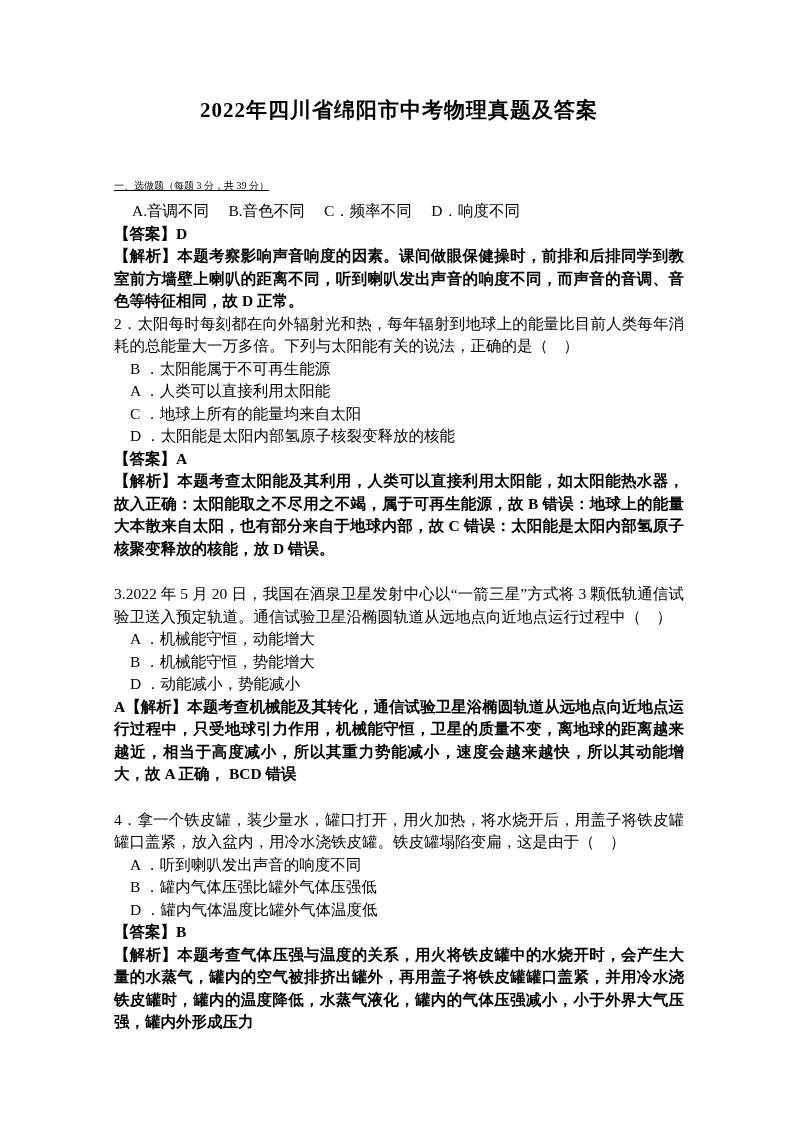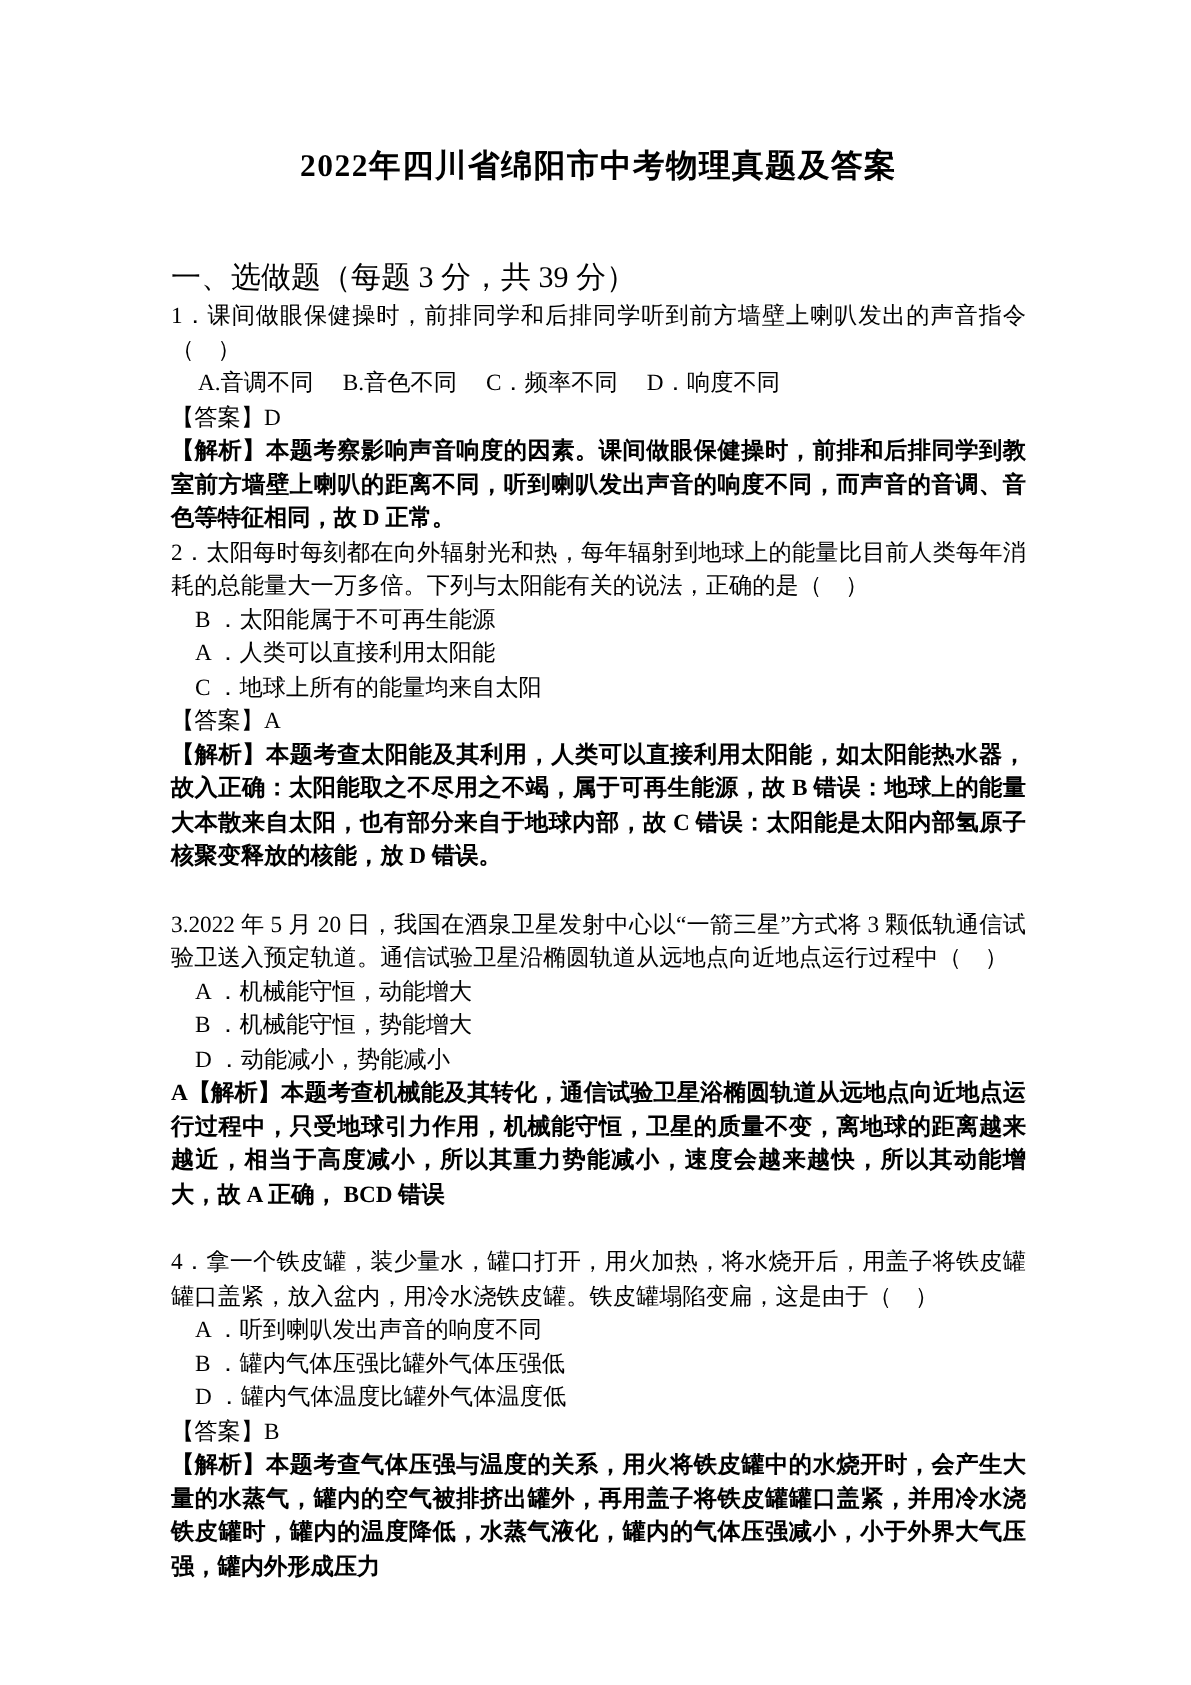--- a/index.html
+++ b/index.html
@@ -19,59 +19,60 @@
     border-radius: 17px;
   }
   .doc-title {
     text-align: center;
     font-size: 21px;
     font-weight: 700;
     letter-spacing: 1px;
     margin-bottom: 50px;
   }
   .section-header {
-    font-size: 20px;
+    font-size: 10px;
     line-height: 23px;
     margin-bottom: 3px;
+    text-decoration: underline;
   }
   .line, .para {
     font-size: 15.5px;
     line-height: 22.5px;
     text-align: justify;
   }
   .para { text-justify: inter-ideograph; }
   .opt-inline { padding-left: 18px; }
   .opt-block { padding-left: 16px; }
-  .answer { font-weight: 400; }
+  .answer { font-weight: 700; }
   .analysis { font-weight: 700; }
   .spacer { height: 23px; }
   .q-block { margin: 0; }
 </style>
 </head>
 <body>
 
 <div class="page">
 
   <div class="doc-title">2022年四川省绵阳市中考物理真题及答案</div>
 
   <div class="section-header">一、选做题（每题 3 分，共 39 分）</div>
 
   <div class="q-block">
-    <div class="para">1．课间做眼保健操时，前排同学和后排同学听到前方墙壁上喇叭发出的声音指令（　）</div>
     <div class="line opt-inline">A.音调不同　 B.音色不同　 C．频率不同　 D．响度不同</div>
     <div class="line answer">【答案】D</div>
     <div class="para analysis">【解析】本题考察影响声音响度的因素。课间做眼保健操时，前排和后排同学到教室前方墙壁上喇叭的距离不同，听到喇叭发出声音的响度不同，而声音的音调、音色等特征相同，故 D 正常。</div>
   </div>
 
   <div class="q-block">
     <div class="para">2．太阳每时每刻都在向外辐射光和热，每年辐射到地球上的能量比目前人类每年消耗的总能量大一万多倍。下列与太阳能有关的说法，正确的是（　）</div>
     <div class="opt-block">
       <div class="line">B ．太阳能属于不可再生能源</div>
       <div class="line">A ．人类可以直接利用太阳能</div>
       <div class="line">C ．地球上所有的能量均来自太阳</div>
+      <div class="line">D ．太阳能是太阳内部氢原子核裂变释放的核能</div>
     </div>
     <div class="line answer">【答案】A</div>
     <div class="para analysis">【解析】本题考查太阳能及其利用，人类可以直接利用太阳能，如太阳能热水器，故入正确：太阳能取之不尽用之不竭，属于可再生能源，故 B 错误：地球上的能量大本散来自太阳，也有部分来自于地球内部，故 C 错误：太阳能是太阳内部氢原子核聚变释放的核能，放 D 错误。</div>
   </div>
 
   <div class="spacer"></div>
 
   <div class="q-block">
     <div class="para">3.2022 年 5 月 20 日，我国在酒泉卫星发射中心以“一箭三星”方式将 3 颗低轨通信试验卫送入预定轨道。通信试验卫星沿椭圆轨道从远地点向近地点运行过程中（　）</div>
     <div class="opt-block">

